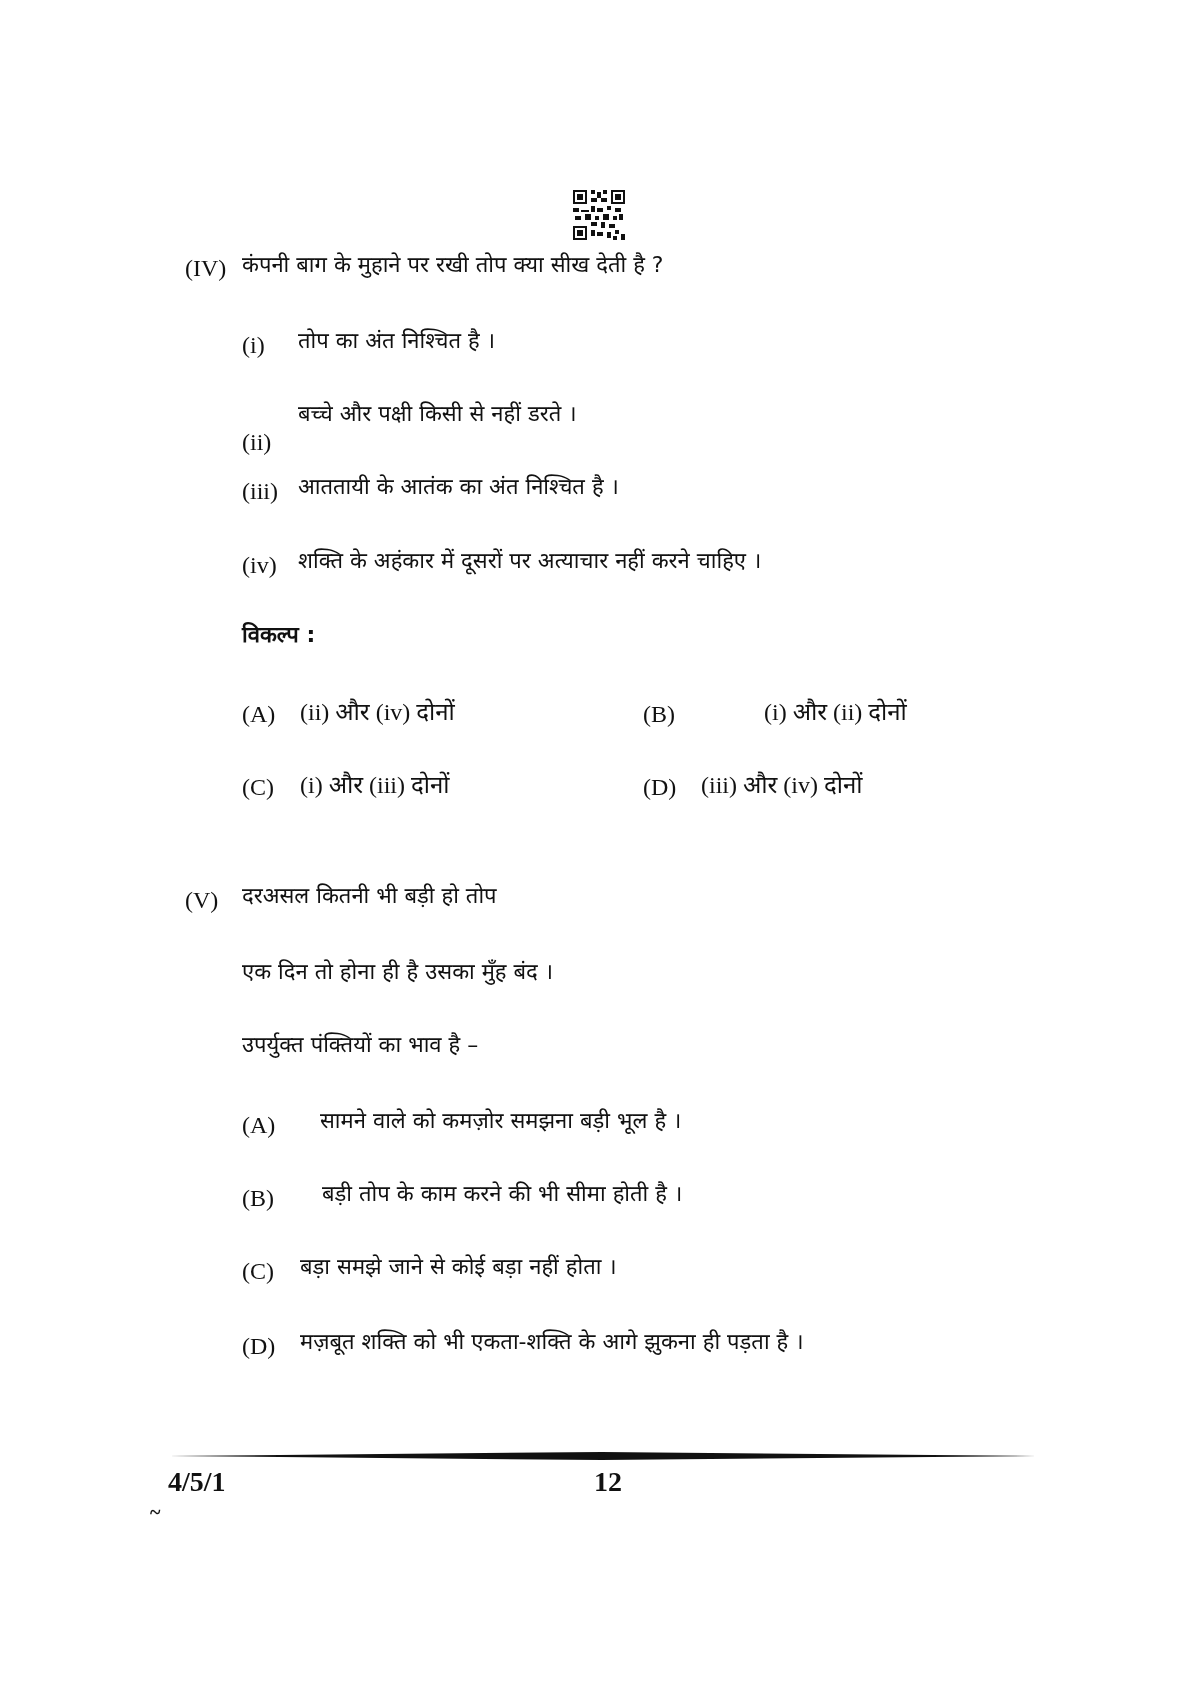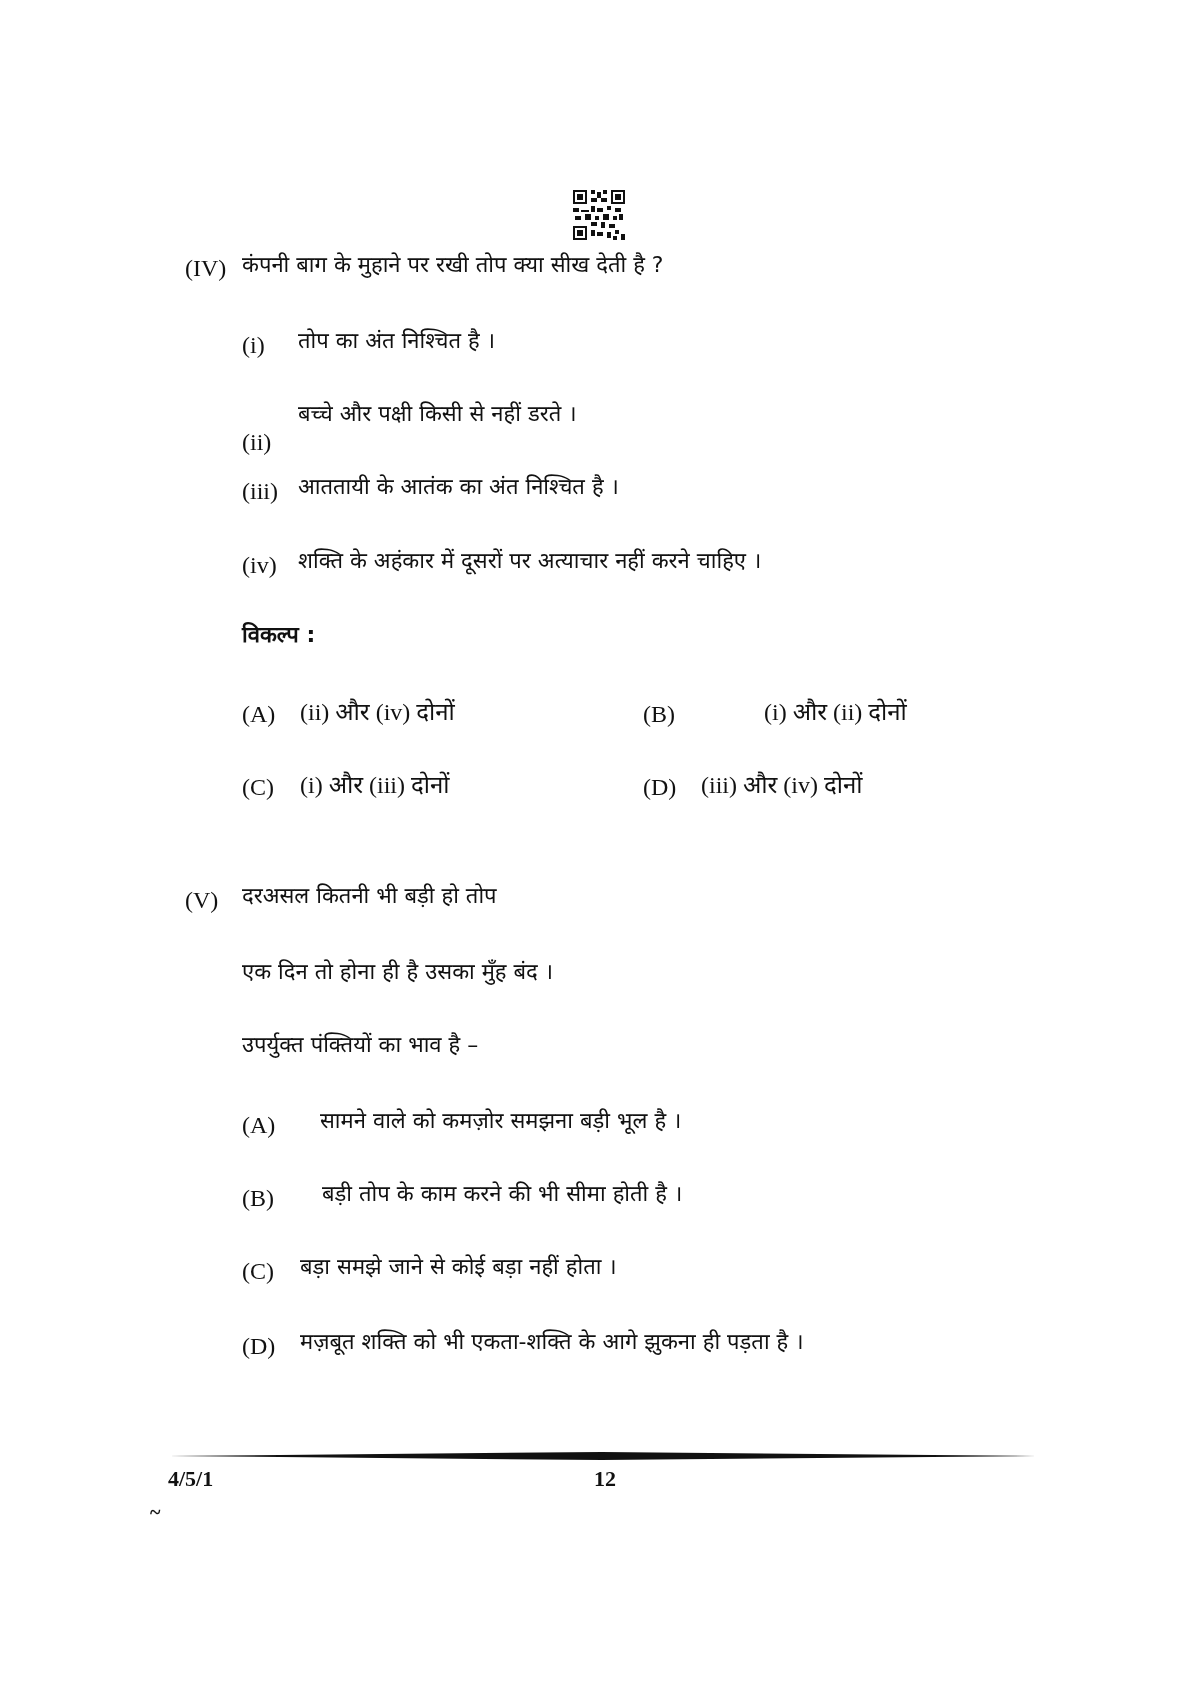--- a/index.html
+++ b/index.html
@@ -7,21 +7,21 @@
       width: 1190px; height: 1683px; position: relative; overflow: hidden;
       font-family: "Liberation Serif", "DejaVu Serif", serif;
       color: #111111;
     }
     .abs { position: absolute; white-space: nowrap; line-height: 1; }
     .hi { font-family: "DejaVu Sans", "Liberation Sans", sans-serif; font-size: 22px; }
     .lbl { font-family: "Liberation Serif", "DejaVu Serif", serif; font-size: 24px; }
     .qr { position: absolute; left: 573px; top: 190px; width: 52px; height: 50px; }
     .bold { font-weight: bold; }
     .rule { position: absolute; left: 168px; top: 1452px; width: 868px; height: 8px; }
-    .footer { font-family: "Liberation Serif", serif; font-weight: bold; font-size: 22px; }
+    .footer { font-family: "Liberation Serif", serif; font-weight: bold; font-size: 28px; }
   </style>
 </head>
 <body>
 
 <svg class="qr" viewBox="0 0 26 25" xmlns="http://www.w3.org/2000/svg">
   <rect x="0" y="0" width="7" height="7" fill="#111"></rect>
     <rect x="1" y="1" width="5" height="5" fill="#fff"></rect>
     <rect x="2" y="2" width="3" height="3" fill="#111"></rect>
   <rect x="19" y="0" width="7" height="7" fill="#111"></rect>
     <rect x="20" y="1" width="5" height="5" fill="#fff"></rect>

